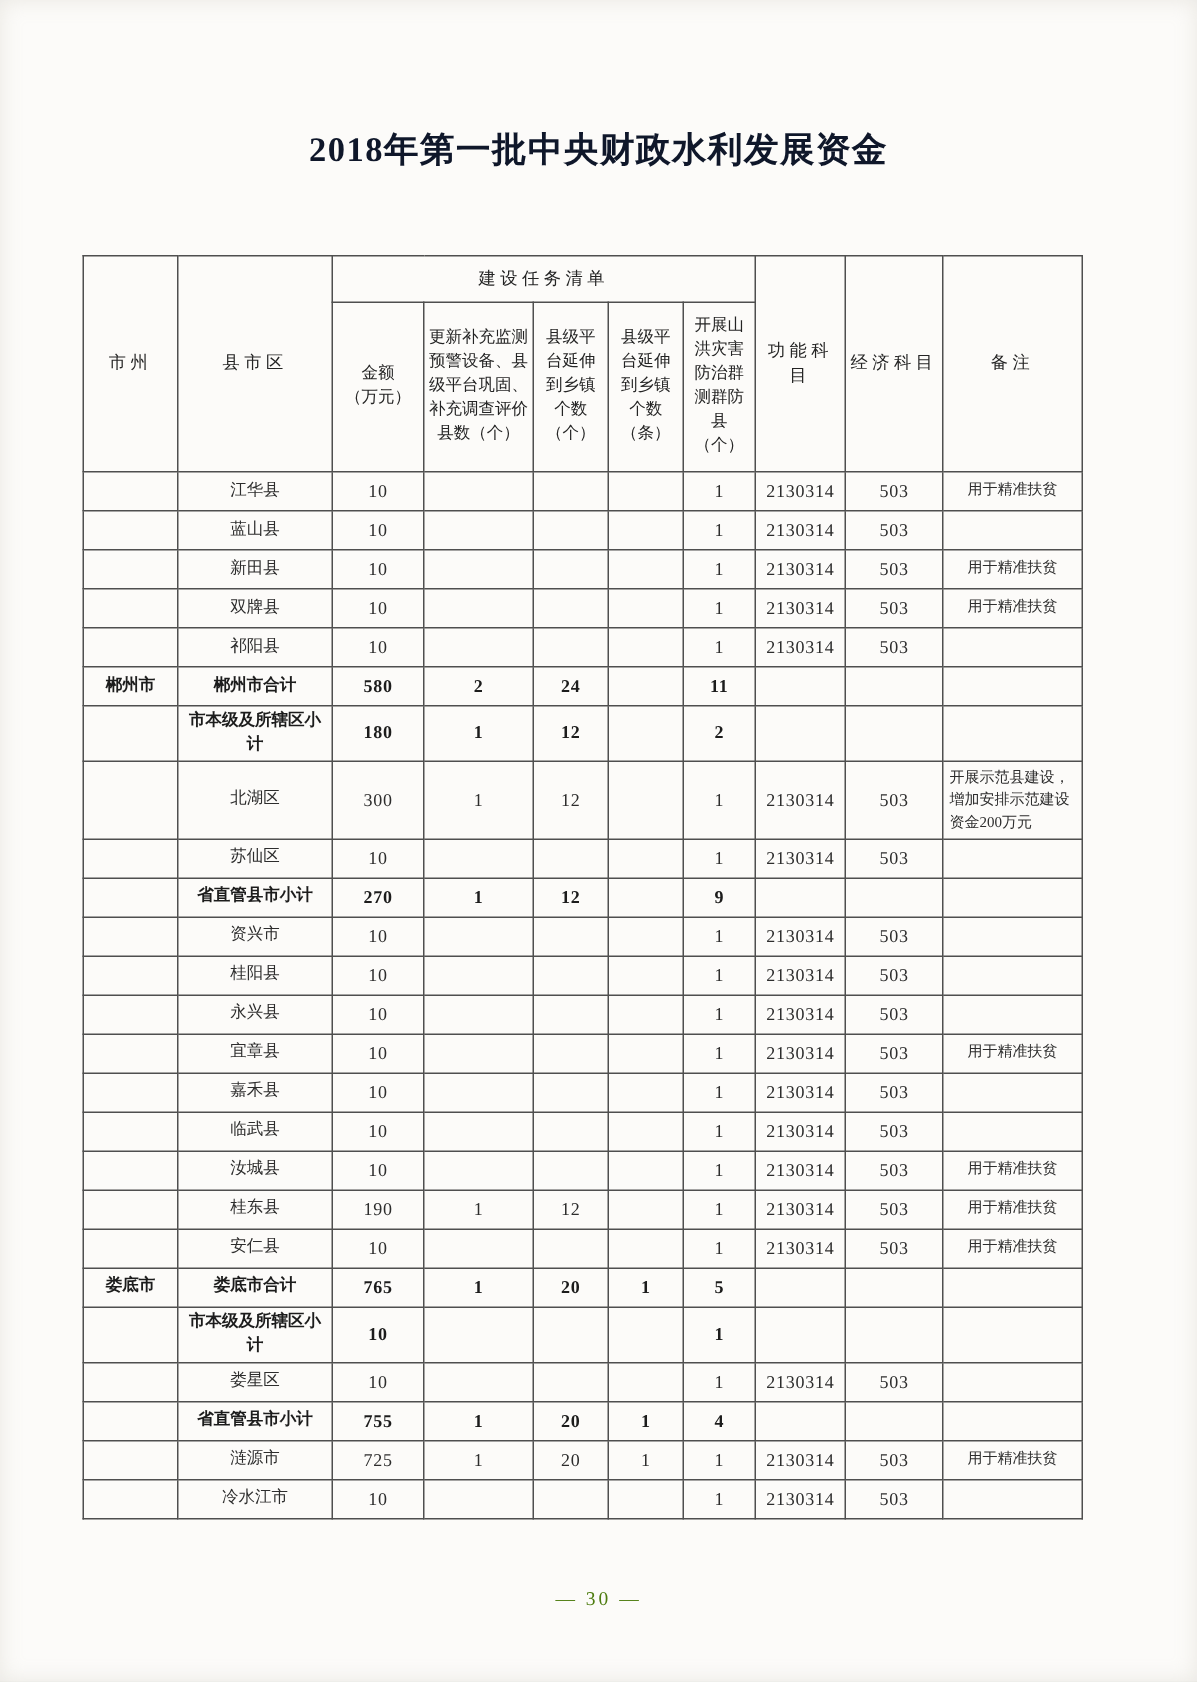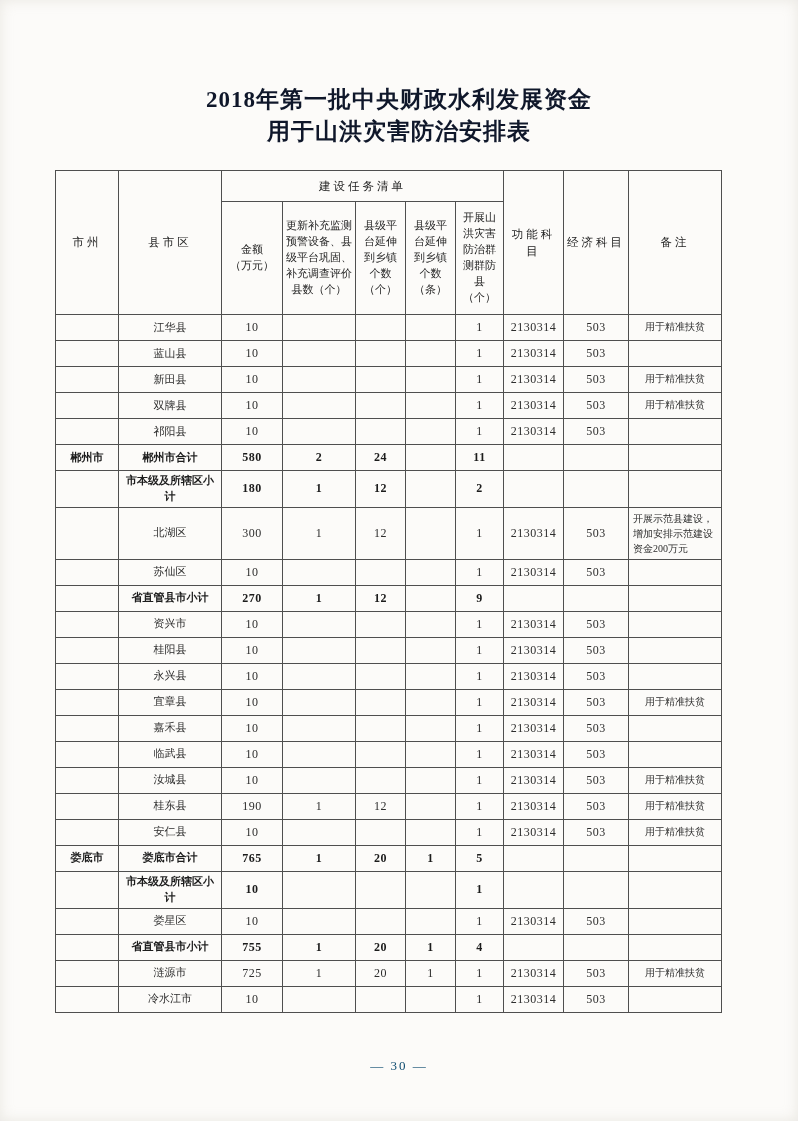--- a/index.html
+++ b/index.html
@@ -56,32 +56,31 @@
   .main-table tbody td.num { font-size: 12px; letter-spacing: 0.5px; }
   .main-table tbody td.remark { font-size: 10px; }
   .main-table tbody td.remark-long { text-align: left; padding: 3px 4px; line-height: 1.5; margin-left: 37px; }
   .page-footer {
     position: absolute;
     top: 1058px;
     left: 0;
     right: 0;
     text-align: center;
     font-size: 13px;
-    color: #0c4a6e;
+    color: #4d7c0f;
     letter-spacing: 2px;
   }
 </style>
 </head>
 <body>
 
 <div class="page">
 
   <div class="doc-title">
     <div>2018年第一批中央财政水利发展资金</div>
-    <div>用于山洪灾害防治安排表</div>
   </div>
 
   <table class="main-table">
     <colgroup>
       <col style="width:63px">
       <col style="width:103px">
       <col style="width:61px">
       <col style="width:73px">
       <col style="width:50px">
       <col style="width:50px">

